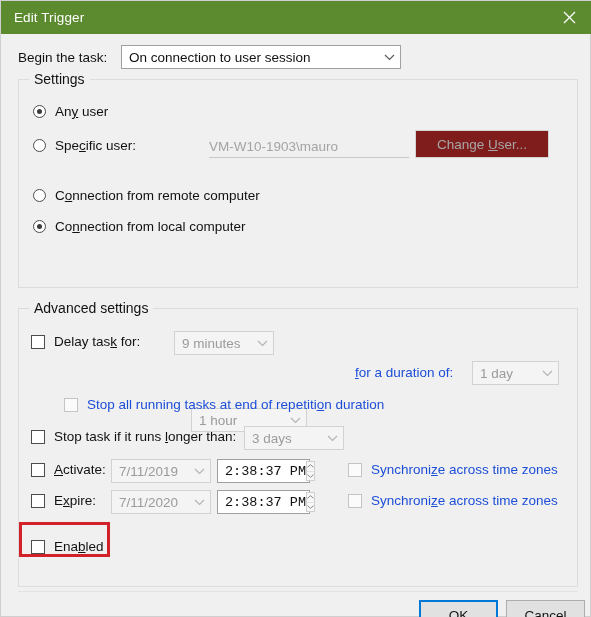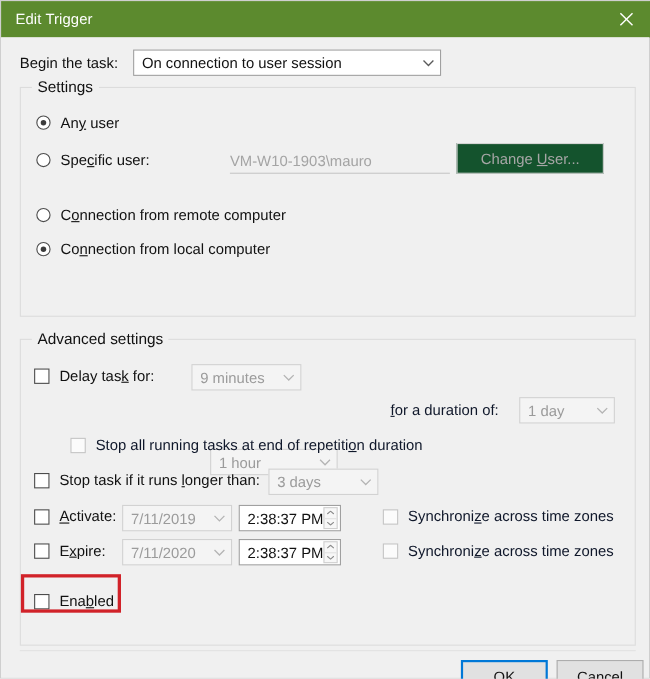--- a/index.html
+++ b/index.html
@@ -108,20 +108,21 @@
     height: 24px;
     display: flex;
     align-items: center;
     cursor: default;
   }
   .spinbox .sp-text {
     padding-left: 7px;
     flex: 1;
     white-space: nowrap;
     font-size: 13.5px;
+    font-family: Liberation Mono, monospace;
   }
   .spin-btns {
     width: 18px;
     height: 20px;
     margin-right: 2px;
     display: flex;
     flex-direction: column;
     border: 1px solid #cfcfcf;
     box-sizing: border-box;
     background: #f7f7f7;
@@ -189,21 +190,21 @@
     border: 1px solid #4c4c4c;
     background: #ffffff;
     box-sizing: border-box;
     flex: none;
     margin-right: 9px;
   }
   .checkbox.dis {
     border-color: #c4c4c4;
     background: #fbfbfb;
   }
-  .dimmed { color: #0f172a; }
+  .dimmed { color: #1d4ed8; }
 
   u { text-decoration: underline; text-underline-offset: 1px; }
 
   
   .underline-field {
     position: absolute;
     display: flex;
     align-items: flex-end;
     border-bottom: 1px solid #c8c8c8;
     color: #a4a4a4;
@@ -223,21 +224,21 @@
     justify-content: center;
     font-size: 13.5px;
     color: #111111;
     cursor: default;
   }
   .btn.default {
     border: 2px solid #0078d7;
     background: #e1e1e1;
   }
   .btn.disabled {
-    background: #14532d;
+    background: #7f1d1d;
     border-color: #d4d4d4;
     color: #a6a6a6;
   }
 
   .hsep {
     position: absolute;
     background: #e2e2e2;
     height: 1px;
   }
   .highlight-box {

